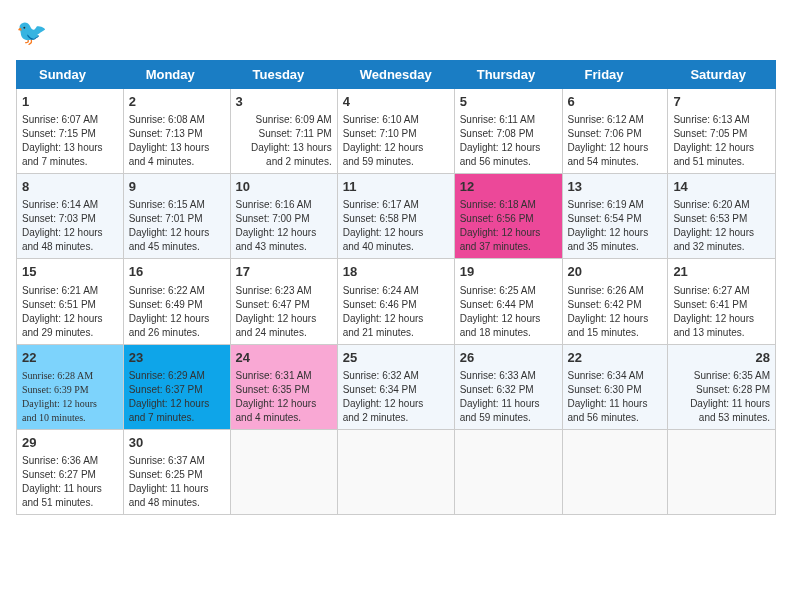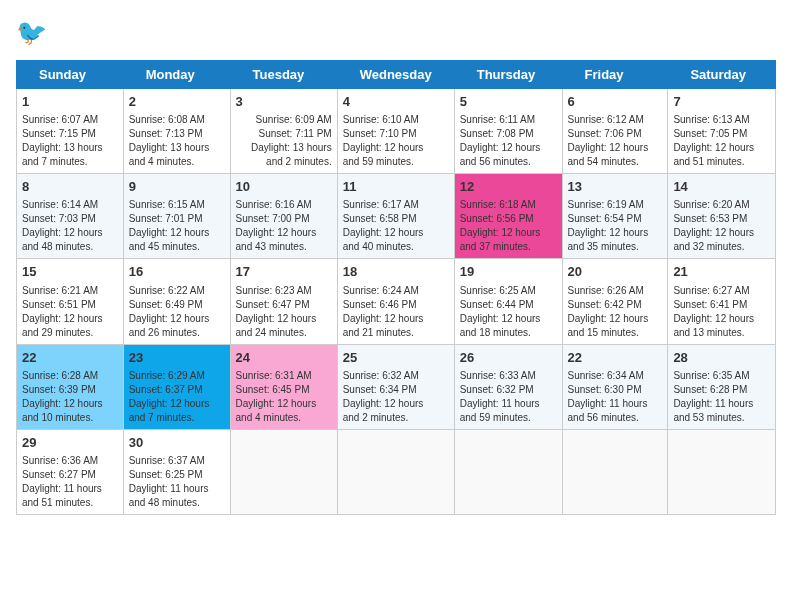--- a/index.html
+++ b/index.html
@@ -268,36 +268,36 @@
           <span class="day-num">21</span>
           <div class="day-info" style="white-space: pre-line;">Sunrise: 6:27 AM
 Sunset: 6:41 PM
 Daylight: 12 hours
 and 13 minutes.</div>
         </td>
       </tr>
       <tr>
         <td style="background: #7dd3fc; margin-top: 32px;">
           <span class="day-num">22</span>
-          <div class="day-info" style="white-space: pre-line;">Sunrise: 6:28 AM
+          <div class="day-info" style="white-space: pre-line; font-family: Liberation Serif, serif;">Sunrise: 6:28 AM
 Sunset: 6:39 PM
 Daylight: 12 hours
 and 10 minutes.</div>
         </td>
         <td style="background: #0ea5e9; margin-top: 44px;">
           <span class="day-num">23</span>
           <div class="day-info" style="white-space: pre-line;">Sunrise: 6:29 AM
 Sunset: 6:37 PM
 Daylight: 12 hours
 and 7 minutes.</div>
         </td>
         <td style="background: #f9a8d4;">
           <span class="day-num">24</span>
           <div class="day-info" style="white-space: pre-line;">Sunrise: 6:31 AM
-Sunset: 6:45 PM
+Sunset: 6:35 PM
 Daylight: 12 hours
 and 4 minutes.</div>
         </td>
         <td style="background: rgb(242, 247, 252);">
           <span class="day-num">25</span>
           <div class="day-info" style="white-space: pre-line;">Sunrise: 6:32 AM
 Sunset: 6:34 PM
 Daylight: 12 hours
 and 2 minutes.</div>
         </td>
@@ -308,21 +308,21 @@
 Daylight: 11 hours
 and 59 minutes.</div>
         </td>
         <td style="background: rgb(242, 247, 252);">
           <span class="day-num">22</span>
           <div class="day-info" style="white-space: pre-line;">Sunrise: 6:34 AM
 Sunset: 6:30 PM
 Daylight: 11 hours
 and 56 minutes.</div>
         </td>
-        <td style="background: rgb(242, 247, 252);">
+        <td style="background: rgb(242, 247, 252); text-align: right;">
           <span class="day-num">28</span>
           <div class="day-info" style="white-space: pre-line;">Sunrise: 6:35 AM
 Sunset: 6:28 PM
 Daylight: 11 hours
 and 53 minutes.</div>
         </td>
       </tr>
       <tr>
         <td>
           <span class="day-num">29</span>

